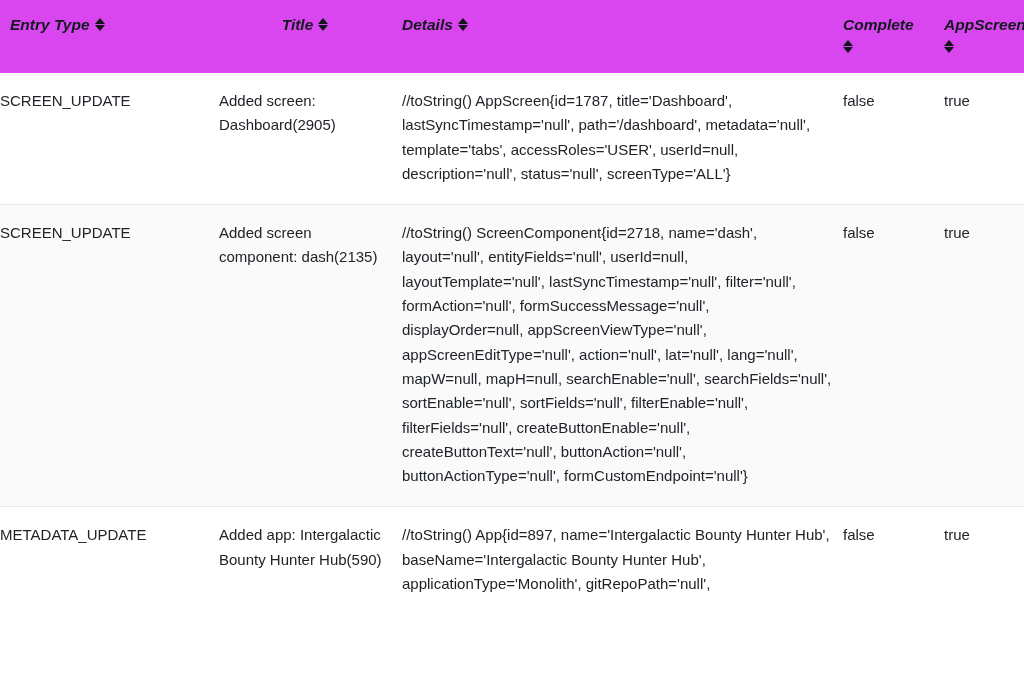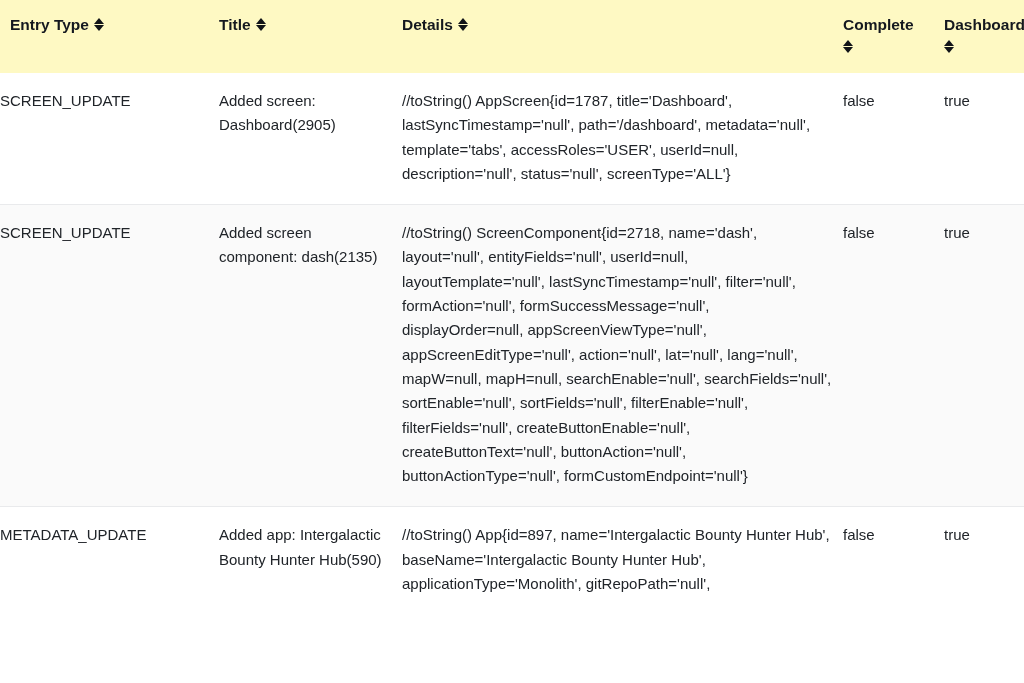--- a/index.html
+++ b/index.html
@@ -24,21 +24,22 @@
   }
 
   table.data-table {
     width: 1024px;
     border-collapse: collapse;
     table-layout: fixed;
   }
 
   
   thead tr {
-    background: #fef9c3;
+    background: #d946ef;
+    font-style: italic;
   }
   thead th {
     text-align: left;
     vertical-align: top;
     font-weight: 700;
     font-size: 15.5px;
     color: #14181f;
     padding: 14px 10px 14px 0;
     height: 60px;
     box-sizing: border-box;
@@ -98,21 +99,21 @@
   }
 
   
   .col-type     { width: 219px; }
   .col-title    { width: 183px; }
   .col-details  { width: 441px; }
   .col-complete { width: 101px; margin-top: 28px; }
   .col-verif    { width: 80px;  }
 
   thead th.col-type    { padding-left: 10px; }
-  thead th.col-title   { padding-left: 0; }
+  thead th.col-title   { padding-left: 0; text-align: center; }
   thead th.col-details { padding-left: 0; }
 
   
   th.wrap-head .th-label { display: block; }
   th.wrap-head .sort-icon { margin-left: 0; margin-top: 3px; }
 
   .cell-text { display: block; }
 </style>
 </head>
 <body>
@@ -133,21 +134,21 @@
         </th>
         <th class="col-details">
           <span class="th-inner">
             <span class="th-label">Details</span><span class="sort-icon"></span>
           </span>
         </th>
         <th class="col-complete wrap-head">
           <span class="th-label">Complete</span><span class="sort-icon"></span>
         </th>
         <th class="col-verif wrap-head">
-          <span class="th-label">Dashboard</span><span class="sort-icon"></span>
+          <span class="th-label">AppScreen</span><span class="sort-icon"></span>
         </th>
       </tr>
     </thead>
     <tbody>
       <tr>
         <td class="col-type">
             <span class="cell-text">SCREEN_UPDATE</span>
           </td>
         <td class="col-title">
             <span class="cell-text">Added screen: Dashboard(2905)</span>

